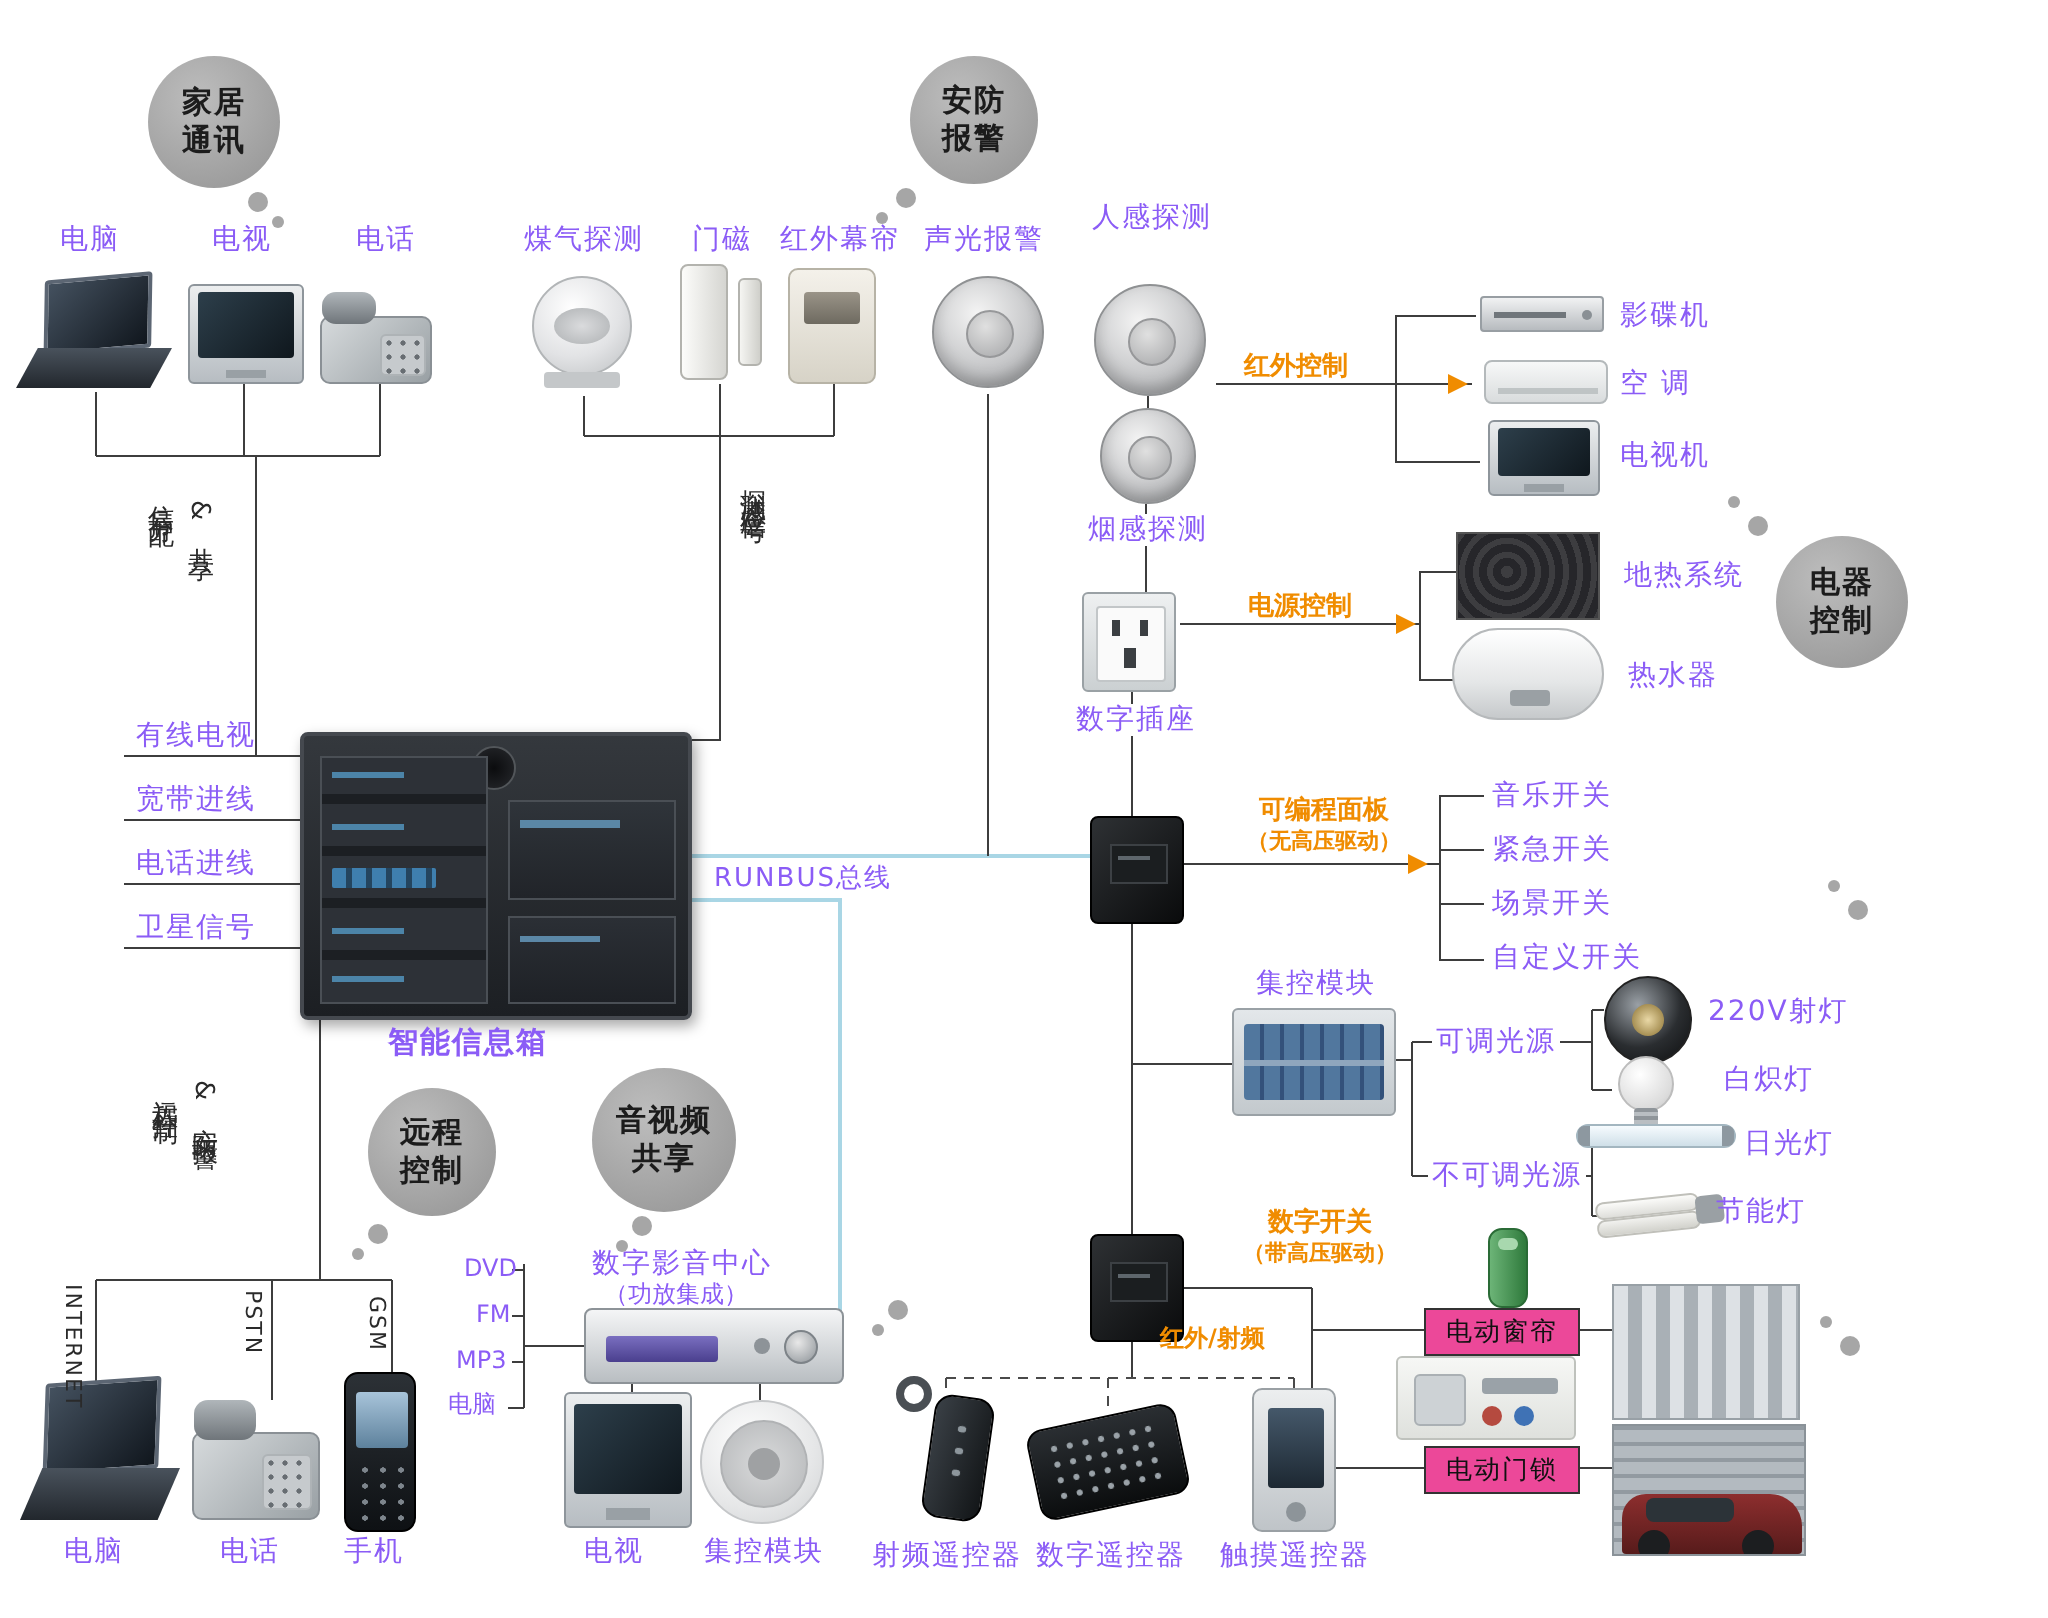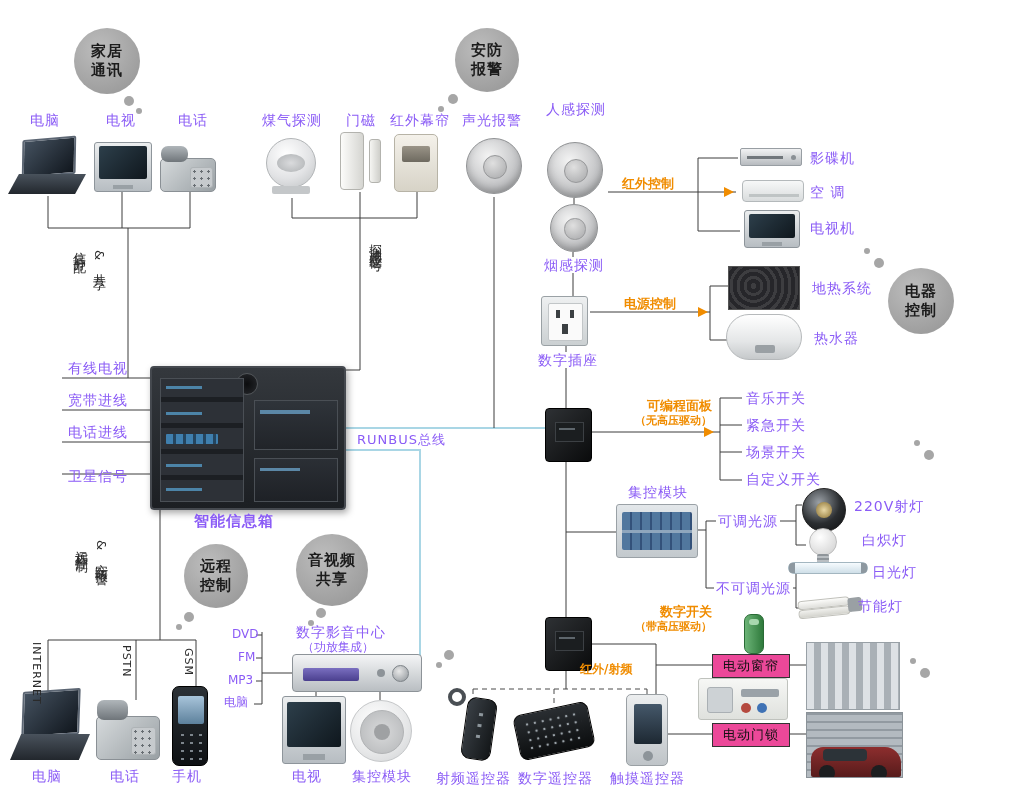--- a/index.html
+++ b/index.html
@@ -4,21 +4,21 @@
 <style>
   *{margin:0;padding:0;box-sizing:border-box}
   body{font-family:"DejaVu Sans","Liberation Sans",sans-serif;background:#fff}
   #stage{position:relative;width:1024px;height:809px;background:#fff;overflow:hidden}
   .abs{position:absolute}
   svg.wires{position:absolute;left:0;top:0}
   .lbl{position:absolute;font-size:14px;color:#8b5cf6;white-space:nowrap;letter-spacing:1px;line-height:1.15}
   .lbl.sm{font-size:12px;letter-spacing:0}
   .lbl.bg{background:#fff;padding:0 2px}
   .lbl.b{font-weight:bold}
-  .orange{position:absolute;color:#f08c00;font-weight:bold;font-size:13px;white-space:nowrap;text-align:right;line-height:1.2}
+  .orange{position:absolute;color:#f08c00;font-weight:bold;font-size:13px;white-space:nowrap;text-align:center;line-height:1.2}
   .orange .sub{display:block;font-size:11px}
   .vtext{position:absolute;writing-mode:vertical-rl;text-orientation:mixed;font-size:13px;color:#2a2a2a;letter-spacing:3px;white-space:nowrap}
   .vtext.lat{font-size:11px;letter-spacing:1px}
   .bubble{position:absolute;border-radius:50%;background:radial-gradient(circle at 38% 32%,#bdbdbd,#9c9c9c 78%);display:flex;align-items:center;justify-content:center;text-align:center;font-weight:bold;color:#1c1c1c;white-space:pre-line;font-size:15px;line-height:1.3;letter-spacing:1px}
   .dot{position:absolute;border-radius:50%;background:#a6a6a6}
   .boxed{position:absolute;border:1px solid #333;background:#ec4899;font-size:13px;padding:2px 10px;white-space:nowrap;color:#111;letter-spacing:1px}
   .monitor{position:absolute;background:linear-gradient(#eceeef,#b7bdc2);border:1px solid #8e959b;border-radius:3px}
   .monitor .scr{position:absolute;left:7%;top:7%;right:7%;bottom:24%;background:linear-gradient(135deg,#2d3f4b,#0f171d);border-radius:2px}
   .monitor .stand{position:absolute;left:32%;right:32%;bottom:4%;height:9%;background:#99a0a5}
   .round-sensor{position:absolute;border-radius:50%;background:radial-gradient(circle at 40% 33%,#f4f4f4,#c2c3c5 62%,#8f9193);border:1px solid #8f9193;box-shadow:inset 0 -4px 7px rgba(0,0,0,.18)}
@@ -230,21 +230,21 @@
   <div class="lbl bg" style="left:536px;top:352px">数字插座</div>
   <div class="lbl" style="left:810px;top:150px">影碟机</div>
   <div class="lbl" style="left:810px;top:184px">空 调</div>
   <div class="lbl" style="left:810px;top:220px">电视机</div>
   <div class="lbl" style="left:812px;top:280px">地热系统</div>
   <div class="lbl" style="left:814px;top:330px">热水器</div>
 
   <div class="lbl" style="left:68px;top:360px">有线电视</div>
   <div class="lbl" style="left:68px;top:392px">宽带进线</div>
   <div class="lbl" style="left:68px;top:424px">电话进线</div>
-  <div class="lbl" style="left:68px;top:468px">卫星信号</div>
+  <div class="lbl" style="left:68px;top:456px">卫星信号</div>
   <div class="lbl b" style="left:194px;top:513px;font-size:15px">智能信息箱</div>
   <div class="lbl" style="left:357px;top:433px;font-size:13px">RUNBUS总线</div>
 
   <div class="vtext" style="left:70px;top:242px">信号分配</div>
   <div class="vtext" style="left:90px;top:250px">&amp;共享</div>
   <div class="vtext" style="left:366px;top:234px">探测感应信号</div>
   <div class="vtext" style="left:72px;top:540px">远程控制</div>
   <div class="vtext" style="left:92px;top:540px">&amp;安防报警</div>
   <div class="vtext lat" style="left:30px;top:642px">INTERNET</div>
   <div class="vtext lat" style="left:120px;top:645px">PSTN</div>

